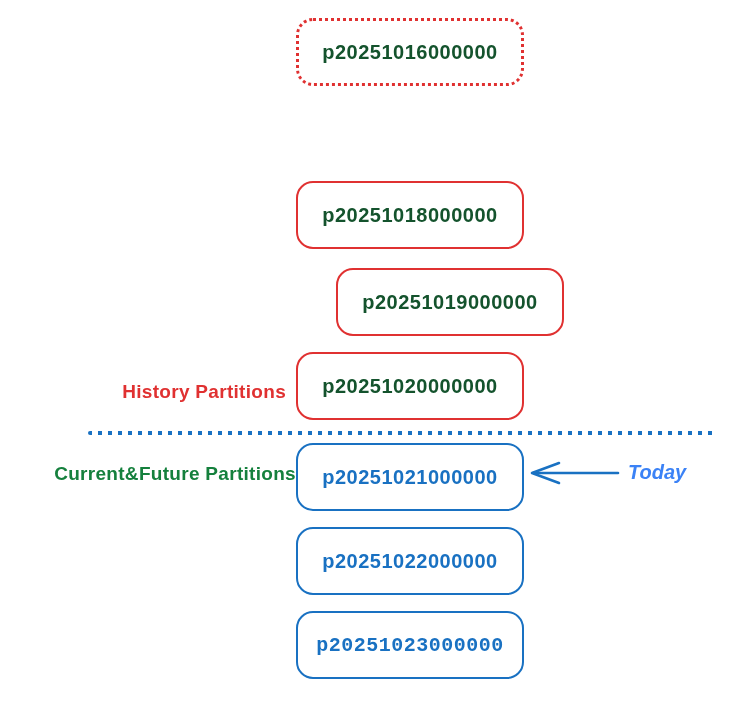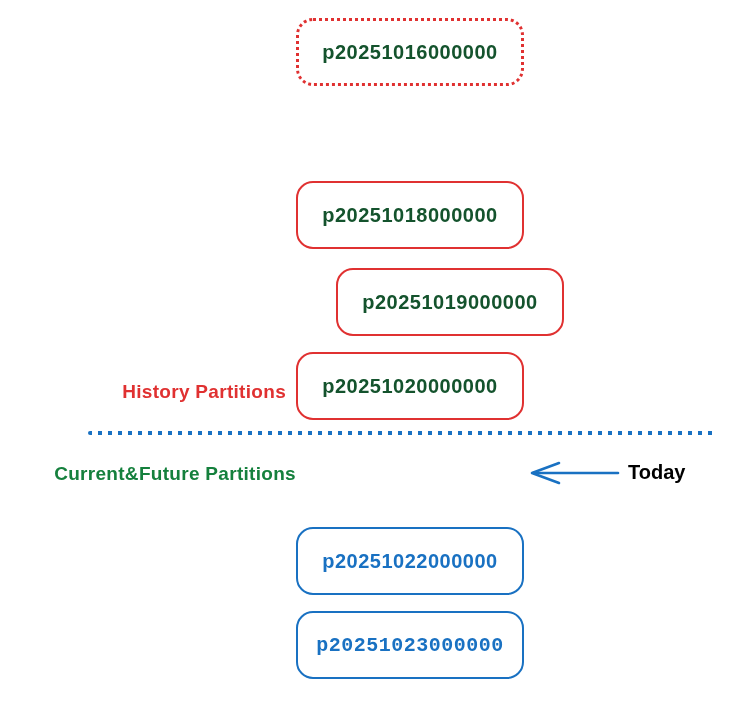--- a/index.html
+++ b/index.html
@@ -71,22 +71,23 @@
     width: 288px;
     top: 463px;
     color: #15803d;
   }
   .today-label {
     position: absolute;
     left: 628px;
     top: 461px;
     font-size: 20px;
     font-weight: 600;
-    color: #000000;
+    color: #3b82f6;
     white-space: nowrap;
+    font-style: italic;
   }
   .today-arrow {
     position: absolute;
     left: 526px;
     top: 458px;
     width: 96px;
     height: 30px;
   }
 </style>
 </head>
@@ -106,20 +107,23 @@
   <div class="box red b5">
     <span>p20251020000000</span>
   </div>
 
   <div class="side-label history-label">History Partitions</div>
 
   <div class="divider"></div>
 
   <div class="side-label current-label">Current&amp;Future Partitions</div>
 
+  <div class="box blue b6">
+    <span>p20251021000000</span>
+  </div>
   <div class="box blue b7">
     <span>p20251022000000</span>
   </div>
   <div class="box blue b8">
     <span>p20251023000000</span>
   </div>
 
   <svg class="today-arrow" viewBox="0 0 96 30" fill="none" xmlns="http://www.w3.org/2000/svg">
     <path d="M 92 15 L 8 15" stroke="#1971c2" stroke-width="2.6" stroke-linecap="round"></path>
     <path d="M 33 5 L 6 15 L 33 25" stroke="#1971c2" stroke-width="2.6" stroke-linecap="round" stroke-linejoin="round" fill="none"></path>

